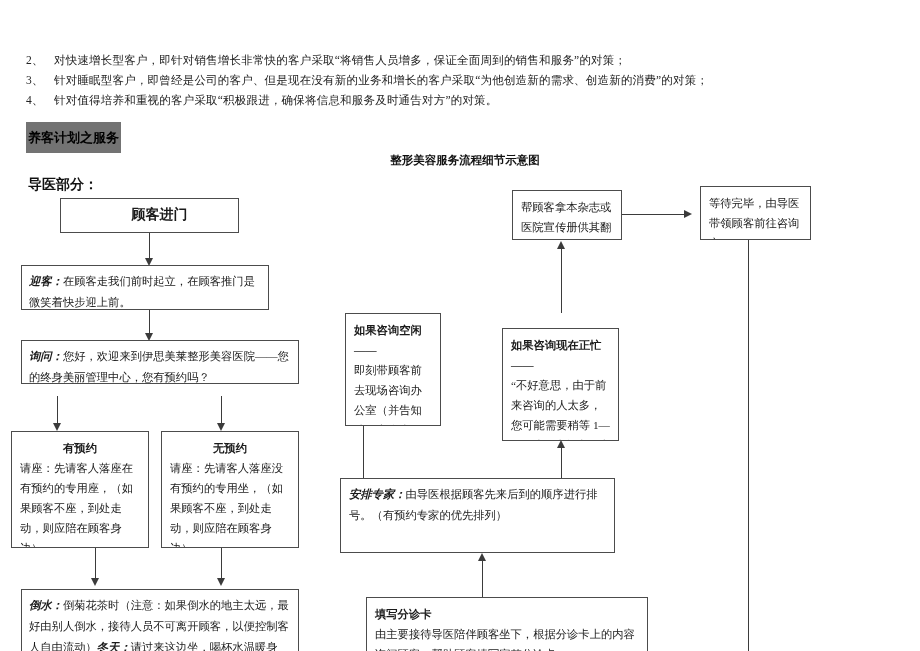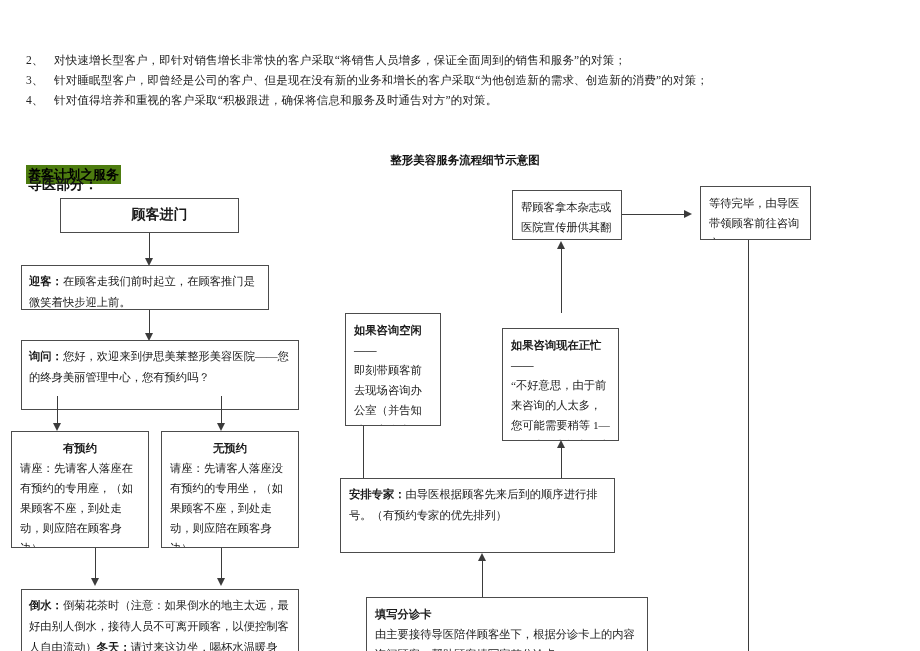--- a/index.html
+++ b/index.html
@@ -41,24 +41,23 @@
   }
 
   
   .section-heading {
     position: absolute;
     left: 26px;
     top: 122px;
     font-size: 13px;
     font-weight: bold;
     color: #000000;
-    background: #4d7c0f;
-    padding: 1px 2px;
+    background: #737373;
+    padding: 7px 2px;
     line-height: 17px;
-    margin-top: 43px;
   }
 
   
   .diagram-title {
     position: absolute;
     left: 330px;
     top: 153px;
     width: 270px;
     text-align: center;
     font-size: 11.5px;
@@ -81,20 +80,21 @@
     border: 1px solid #4c4c4c;
     background: #ffffff;
     font-size: 11.3px;
     line-height: 21px;
     color: #1a1a1a;
     padding: 5px 7px 4px 7px;
     overflow: hidden;
   }
   .box .lead {
     font-weight: bold;
+    font-style: italic;
   }
   .box .hdr {
     display: block;
     font-weight: bold;
   }
   .box .hdr.center {
     text-align: center;
   }
   .box.title-box {
     font-size: 14px;
@@ -168,21 +168,21 @@
   <div class="vline" style="left:149px; top:233px; height:29px;"></div>
   <div class="arrow-down" style="left:145px; top:258px;"></div>
 
   <div class="box" style="left:21px; top:265px; width:248px; height:45px;">
     <span class="lead">迎客：</span><span>在顾客走我们前时起立，在顾客推门是微笑着快步迎上前。</span>
   </div>
 
   <div class="vline" style="left:149px; top:310px; height:29px;"></div>
   <div class="arrow-down" style="left:145px; top:333px;"></div>
 
-  <div class="box" style="left:21px; top:340px; width:278px; height:70px;">
+  <div class="box" style="left:21px; top:340px; width:278px; height:44px;">
     <span class="lead">询问：</span><span>您好，欢迎来到伊思美莱整形美容医院——您的终身美丽管理中心，您有预约吗？</span>
   </div>
 
   <div class="vline" style="left:57px; top:396px; height:31px;"></div>
   <div class="arrow-down" style="left:53px; top:423px;"></div>
   <div class="vline" style="left:221px; top:396px; height:31px;"></div>
   <div class="arrow-down" style="left:217px; top:423px;"></div>
 
   <div class="box narrow" style="left:11px; top:431px; width:138px; height:117px;">
     <span class="hdr center">有预约</span>

